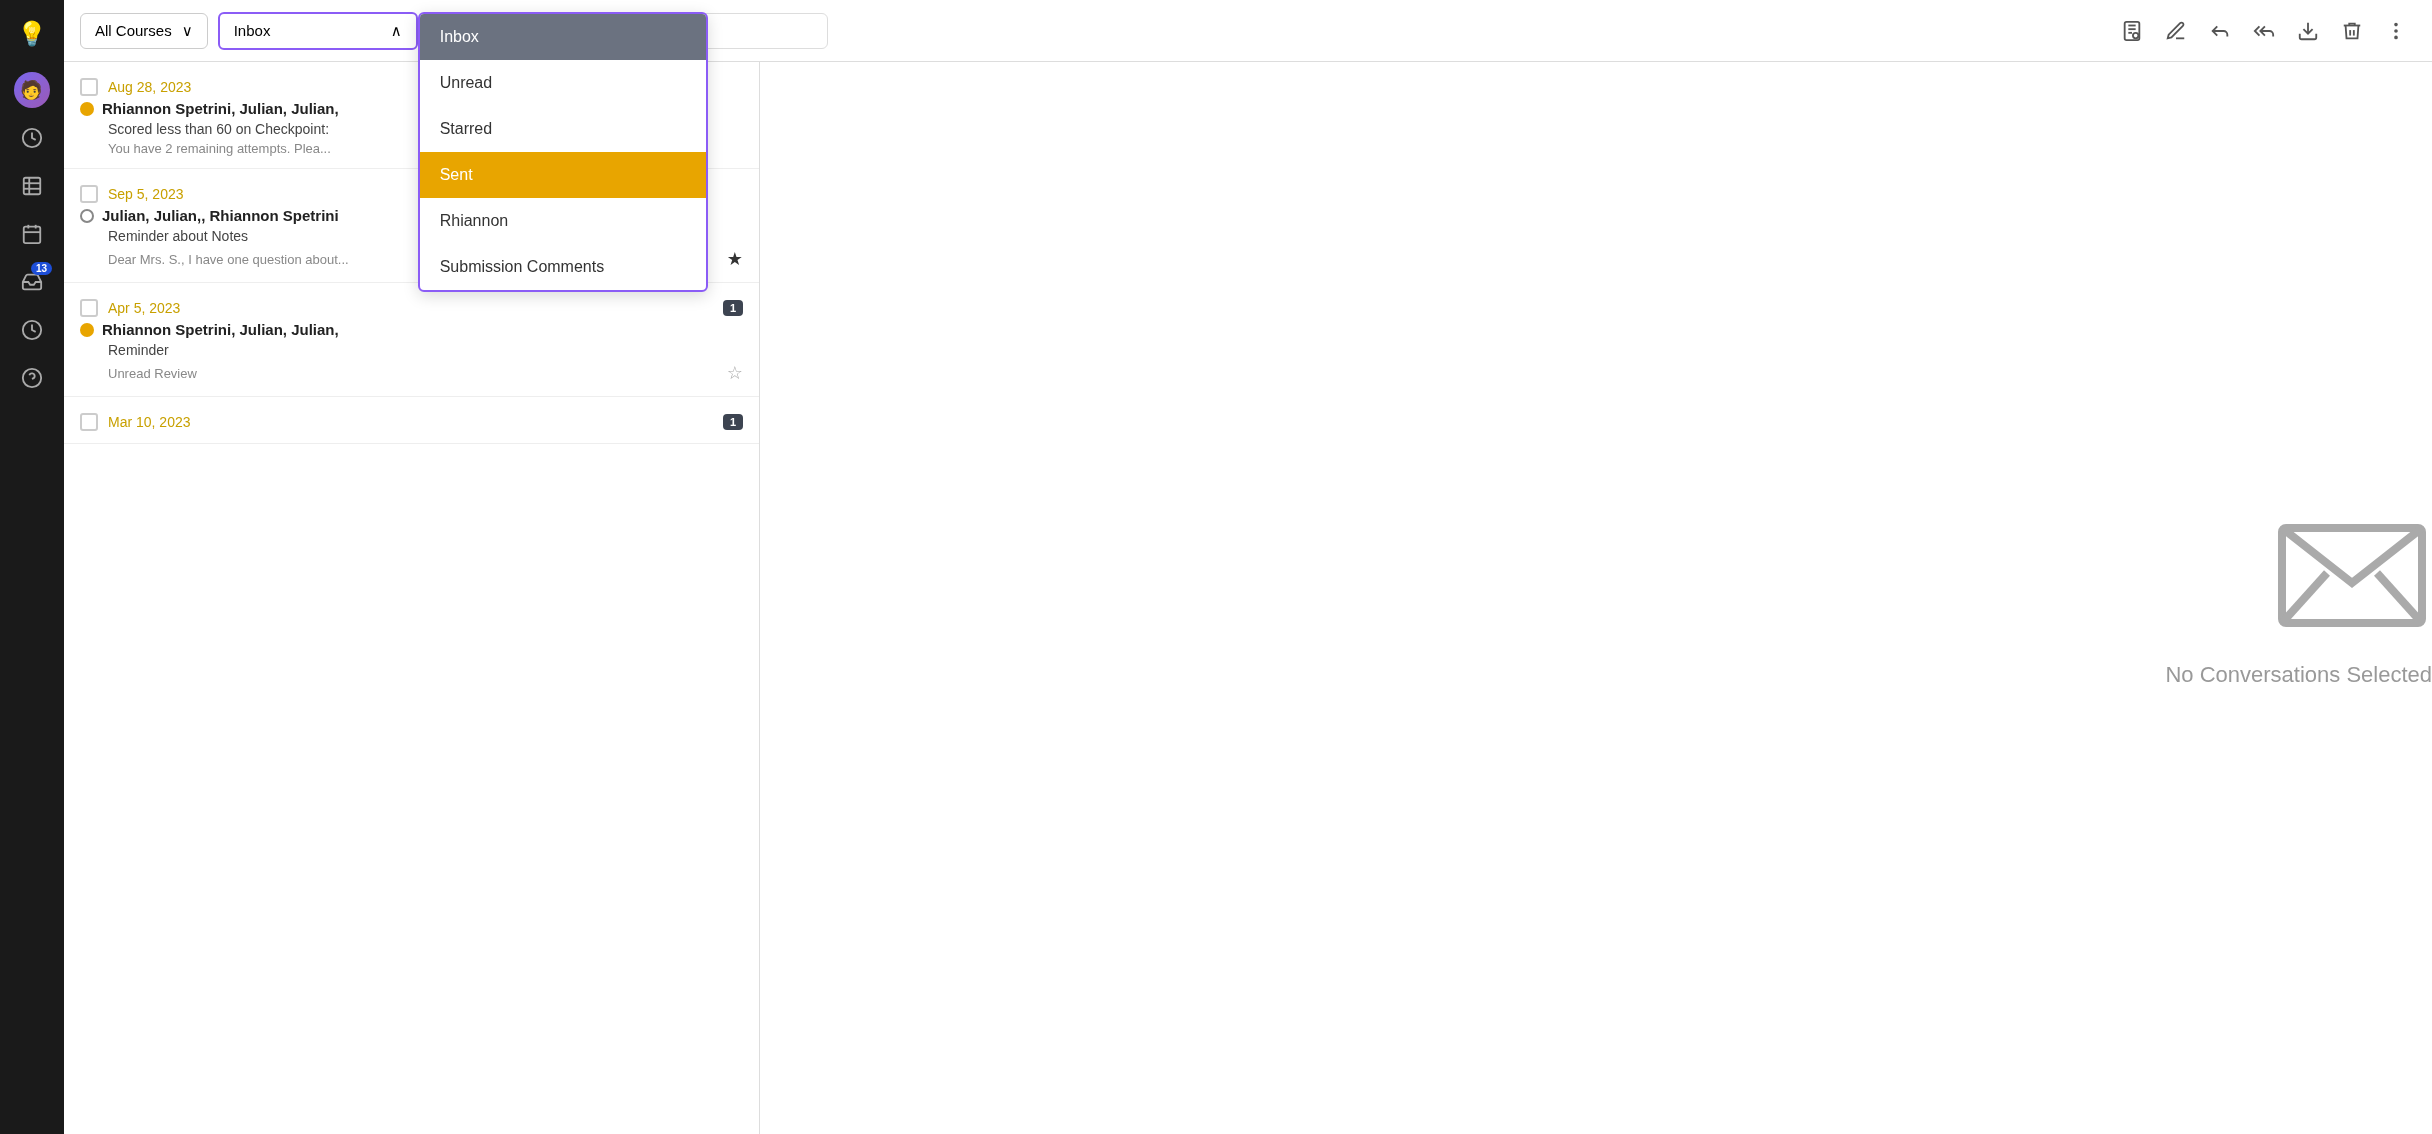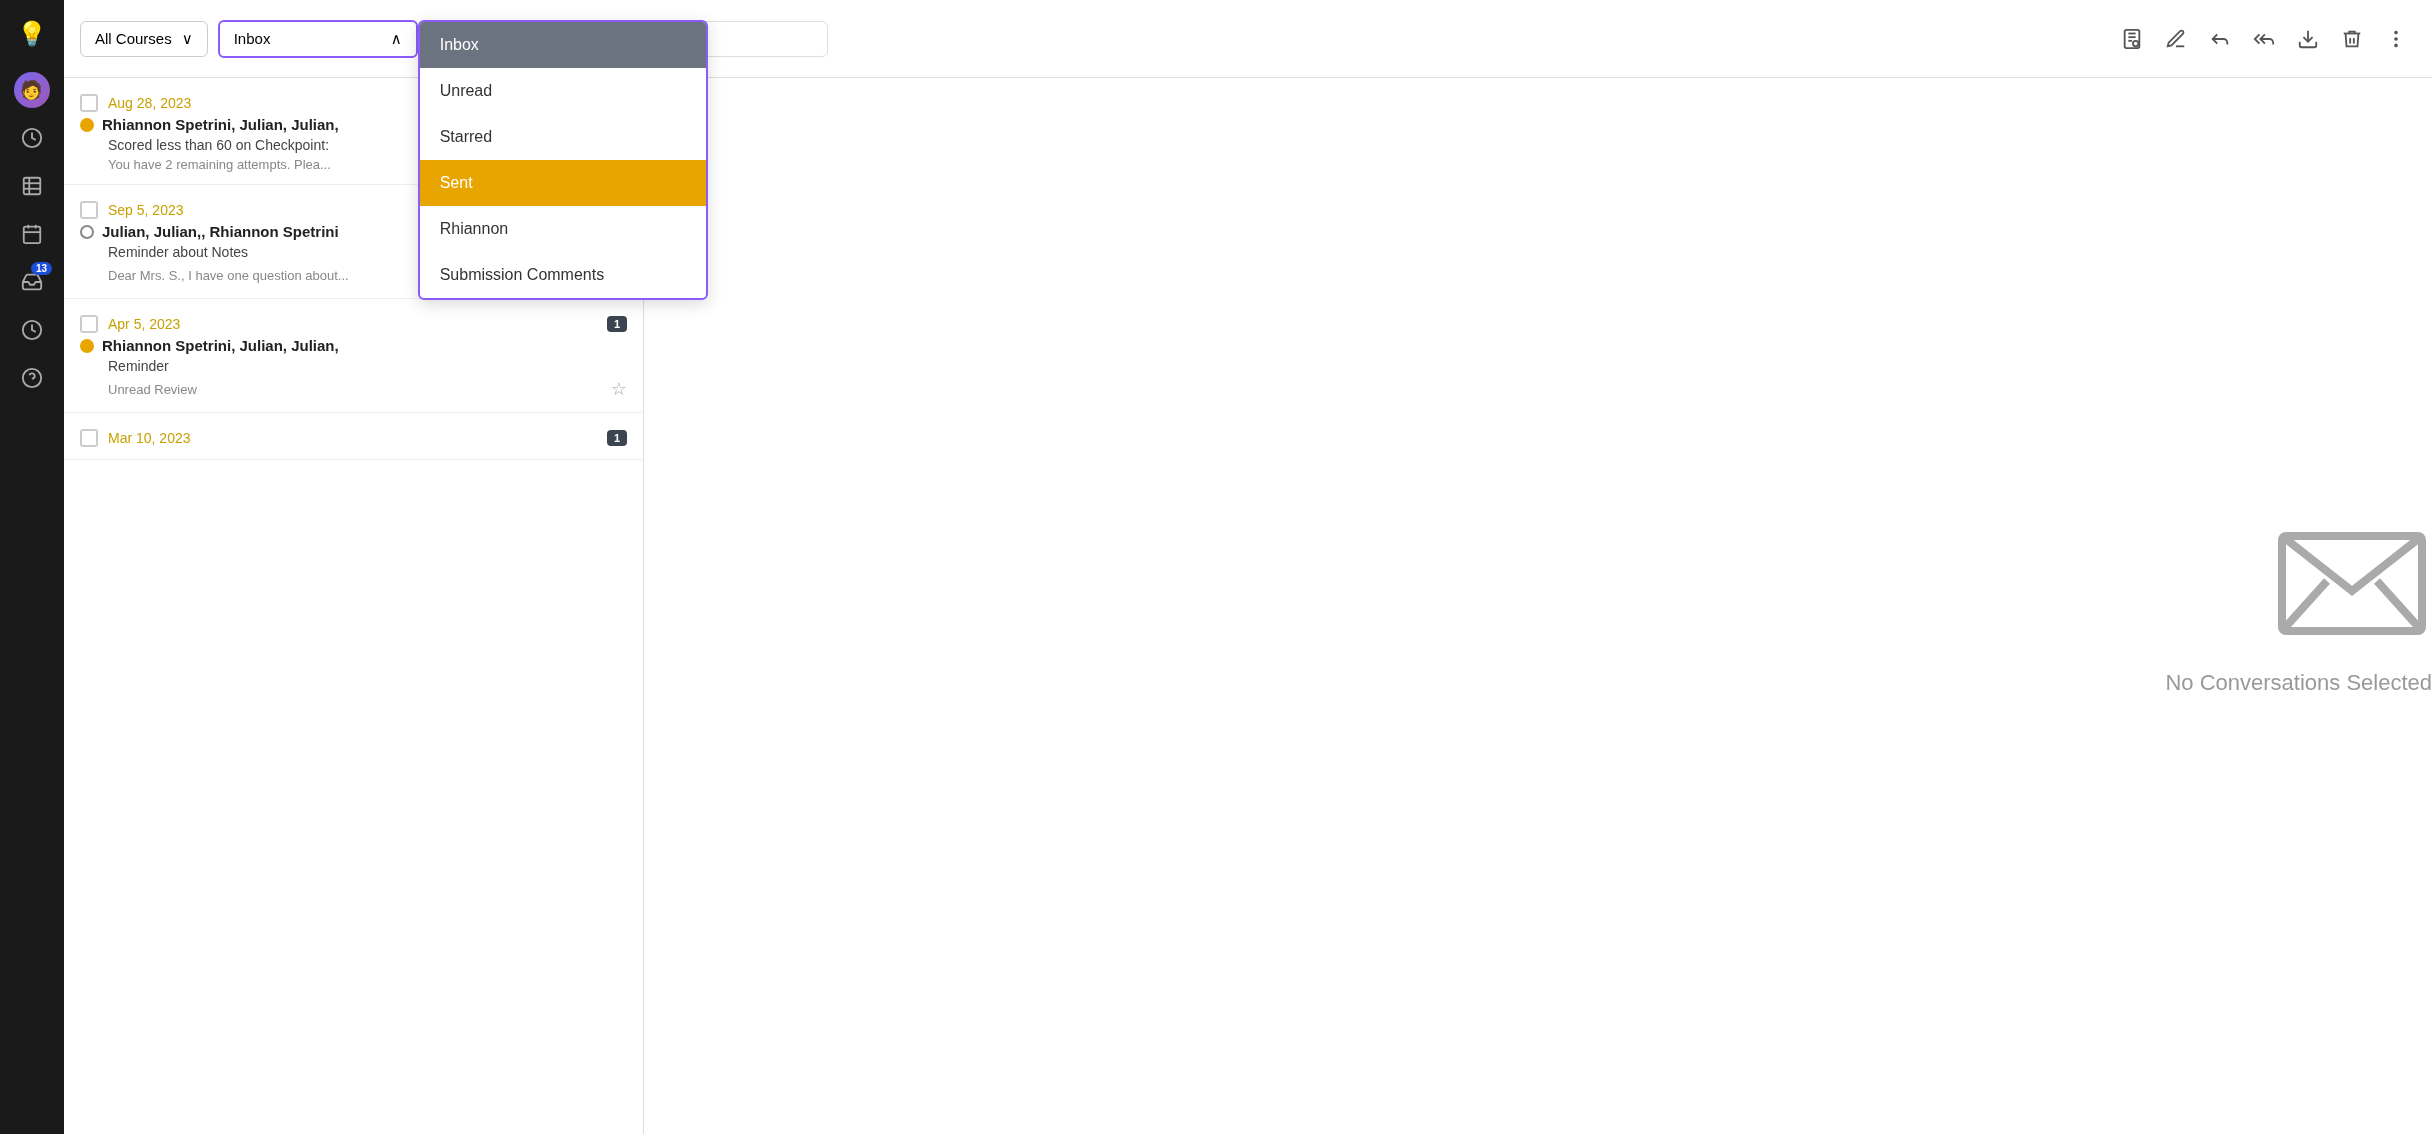--- a/index.html
+++ b/index.html
@@ -63,21 +63,21 @@
     }
 
     
     .toolbar {
       background: #fff;
       border-bottom: 1px solid #ddd;
       display: flex;
       align-items: center;
       padding: 10px 16px;
       gap: 10px;
-      height: 78px;
+      height: 62px;
       flex-shrink: 0;
     }
     .select-btn {
       border: 1px solid #ccc;
       background: #fff;
       border-radius: 6px;
       padding: 8px 14px;
       font-size: 15px;
       display: flex;
       align-items: center;
@@ -140,21 +140,21 @@
 
     
     .content {
       flex: 1;
       display: flex;
       overflow: hidden;
     }
 
     
     .message-list {
-      width: 580px;
+      width: 696px;
       flex-shrink: 0;
       border-right: 1px solid #ddd;
       overflow-y: auto;
       background: #fff;
       position: relative;
     }
 
     .message-item {
       border-bottom: 1px solid #eee;
       padding: 16px 16px 12px 16px;

